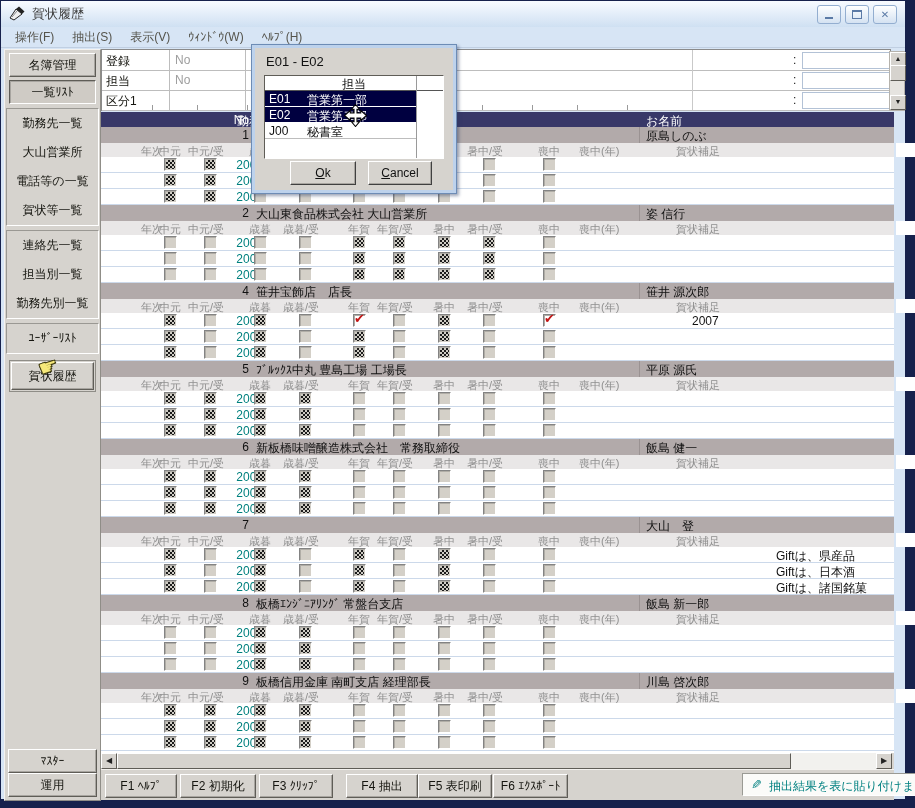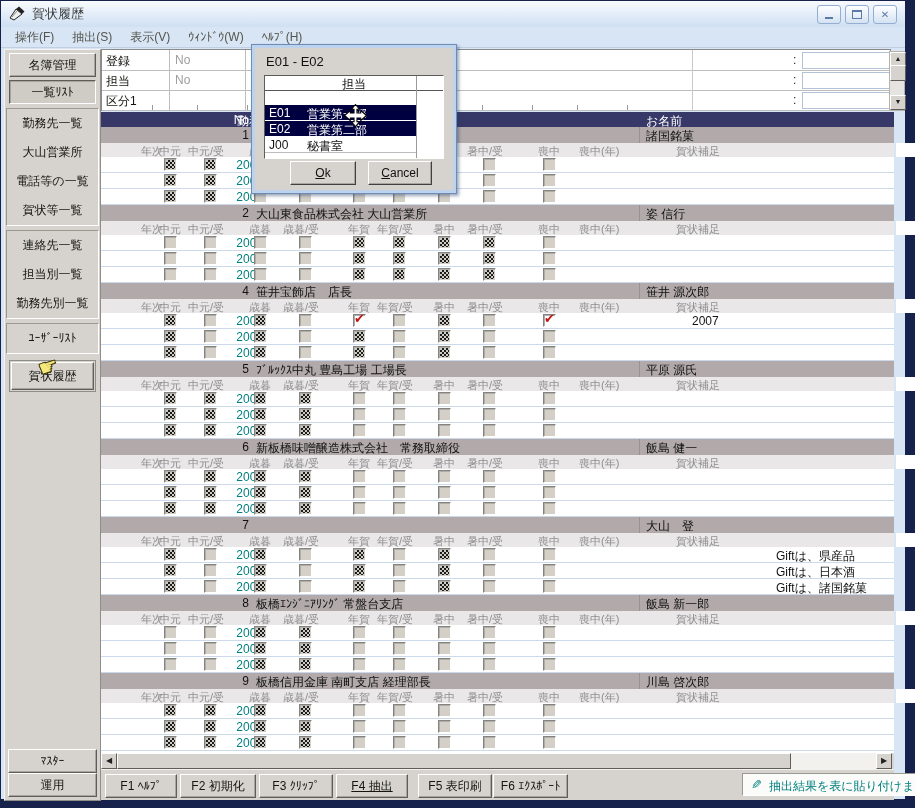--- a/index.html
+++ b/index.html
@@ -100,21 +100,21 @@
 
   
   .dialog{position:absolute;left:250px;top:43px;width:204px;height:148px;z-index:50;
     background:#d6d3ce;border:1px solid #6d8cb5;outline:3px solid #bdd2ec;outline-offset:-4px;
     box-shadow:2px 2px 3px rgba(40,60,100,.45);font-size:12px;color:#111;}
   .dlg-title{position:absolute;left:14px;top:9px;font-size:13px;}
   .dlg-list{position:absolute;left:12px;top:30px;width:180px;height:84px;background:#fff;
     border:1px solid;border-color:#5f5d57 #ffffff #ffffff #5f5d57;box-sizing:border-box;}
   .dlg-colsep{position:absolute;left:151px;top:0;width:1px;height:100%;background:#9a9a9a;}
   .dlg-head{position:absolute;left:0;top:0;width:100%;height:15px;text-align:center;border-bottom:1px solid #555;box-sizing:border-box;}
-  .dlg-row{position:absolute;left:0;width:151px;height:16px;border-bottom:1px solid #bdbdbd;box-sizing:border-box;margin-top:14px;}
+  .dlg-row{position:absolute;left:0;width:151px;height:16px;border-bottom:1px solid #bdbdbd;box-sizing:border-box;}
   .dlg-row.sel{background:#000040;color:#fff;border-bottom-color:#fff;}
   .dlg-code{position:absolute;left:4px;top:1px;}
   .dlg-dept{position:absolute;left:42px;top:1px;white-space:nowrap;}
   .dlg-btn{position:absolute;top:116px;height:22px;line-height:22px;text-align:center;background:#d6d3ce;
     border:1px solid;border-color:#fff #404040 #404040 #fff;box-shadow:inset -1px -1px 0 #a8a5a0;}
   .dlg-btn u{text-decoration:underline;}
   .cursor-move{position:absolute;left:343px;top:103px;z-index:70;}
 </style>
 </head>
 <body>
@@ -225,21 +225,21 @@
   <div class="table" id="table">
         <div class="thead">
           <span style="left: 108px; width: 40px; text-align: right;">No</span>
           <span style="left: 136px; width: 60px; text-align: left;">勤務</span>
           <span style="left: 545px; width: 80px; text-align: left;">お名前</span>
         </div>
         <div class="t-name-row" style="top: 15px;">
           <div class="dvd"></div>
           <div class="t-no">1</div>
           <div class="t-co">板橋信用金庫 南</div>
-          <div class="t-person">諸国銘菓</div>
+          <div class="t-person">原島しのぶ</div>
         </div>
         <div class="t-colhdr" style="top: 31px;">
           <div class="cap"></div>
           <span style="left: 36px; width: 26px; text-align: right;">年次</span>
           <span style="left: 58px; width: 24px;">中元</span>
           <span style="left: 87px; width: 46px;">中元/受</span>
           <span style="left: 148px; width: 24px;">歳暮</span>
           <span style="left: 182px; width: 46px;">歳暮/受</span>
           <span style="left: 247px; width: 24px;">年賀</span>
           <span style="left: 276px; width: 46px;">年賀/受</span>
@@ -697,21 +697,21 @@
   </div>
 
   <div class="fnbar" id="fnbar">
     <div class="status-box">
       <span class="status-icon">✎</span>
       <span class="status-text">抽出結果を表に貼り付けました</span>
     </div>
   <div class="fn-btn" style="left: 4px; width: 70px;">F1 ﾍﾙﾌﾟ</div>
         <div class="fn-btn" style="left: 79px; width: 74px;">F2 初期化</div>
         <div class="fn-btn" style="left: 158px; width: 72px;">F3 ｸﾘｯﾌﾟ</div>
-        <div class="fn-btn" style="left: 235px; width: 70px; text-decoration: underline;">F4 抽出</div>
+        <div class="fn-btn" style="left: 245px; width: 70px;">F4 抽出</div>
         <div class="fn-btn" style="left: 317px; width: 72px;">F5 表印刷</div>
         <div class="fn-btn" style="left: 392px; width: 73px;">F6 ｴｸｽﾎﾟｰﾄ</div>
       </div>
 
   <div class="dialog">
     <span class="dlg-title">E01 - E02</span>
     <div class="dlg-list" id="dlglist">
       <div class="dlg-head">担当</div>
       <div class="dlg-colsep"></div>
     <div class="dlg-row sel" style="top: 15px;">

